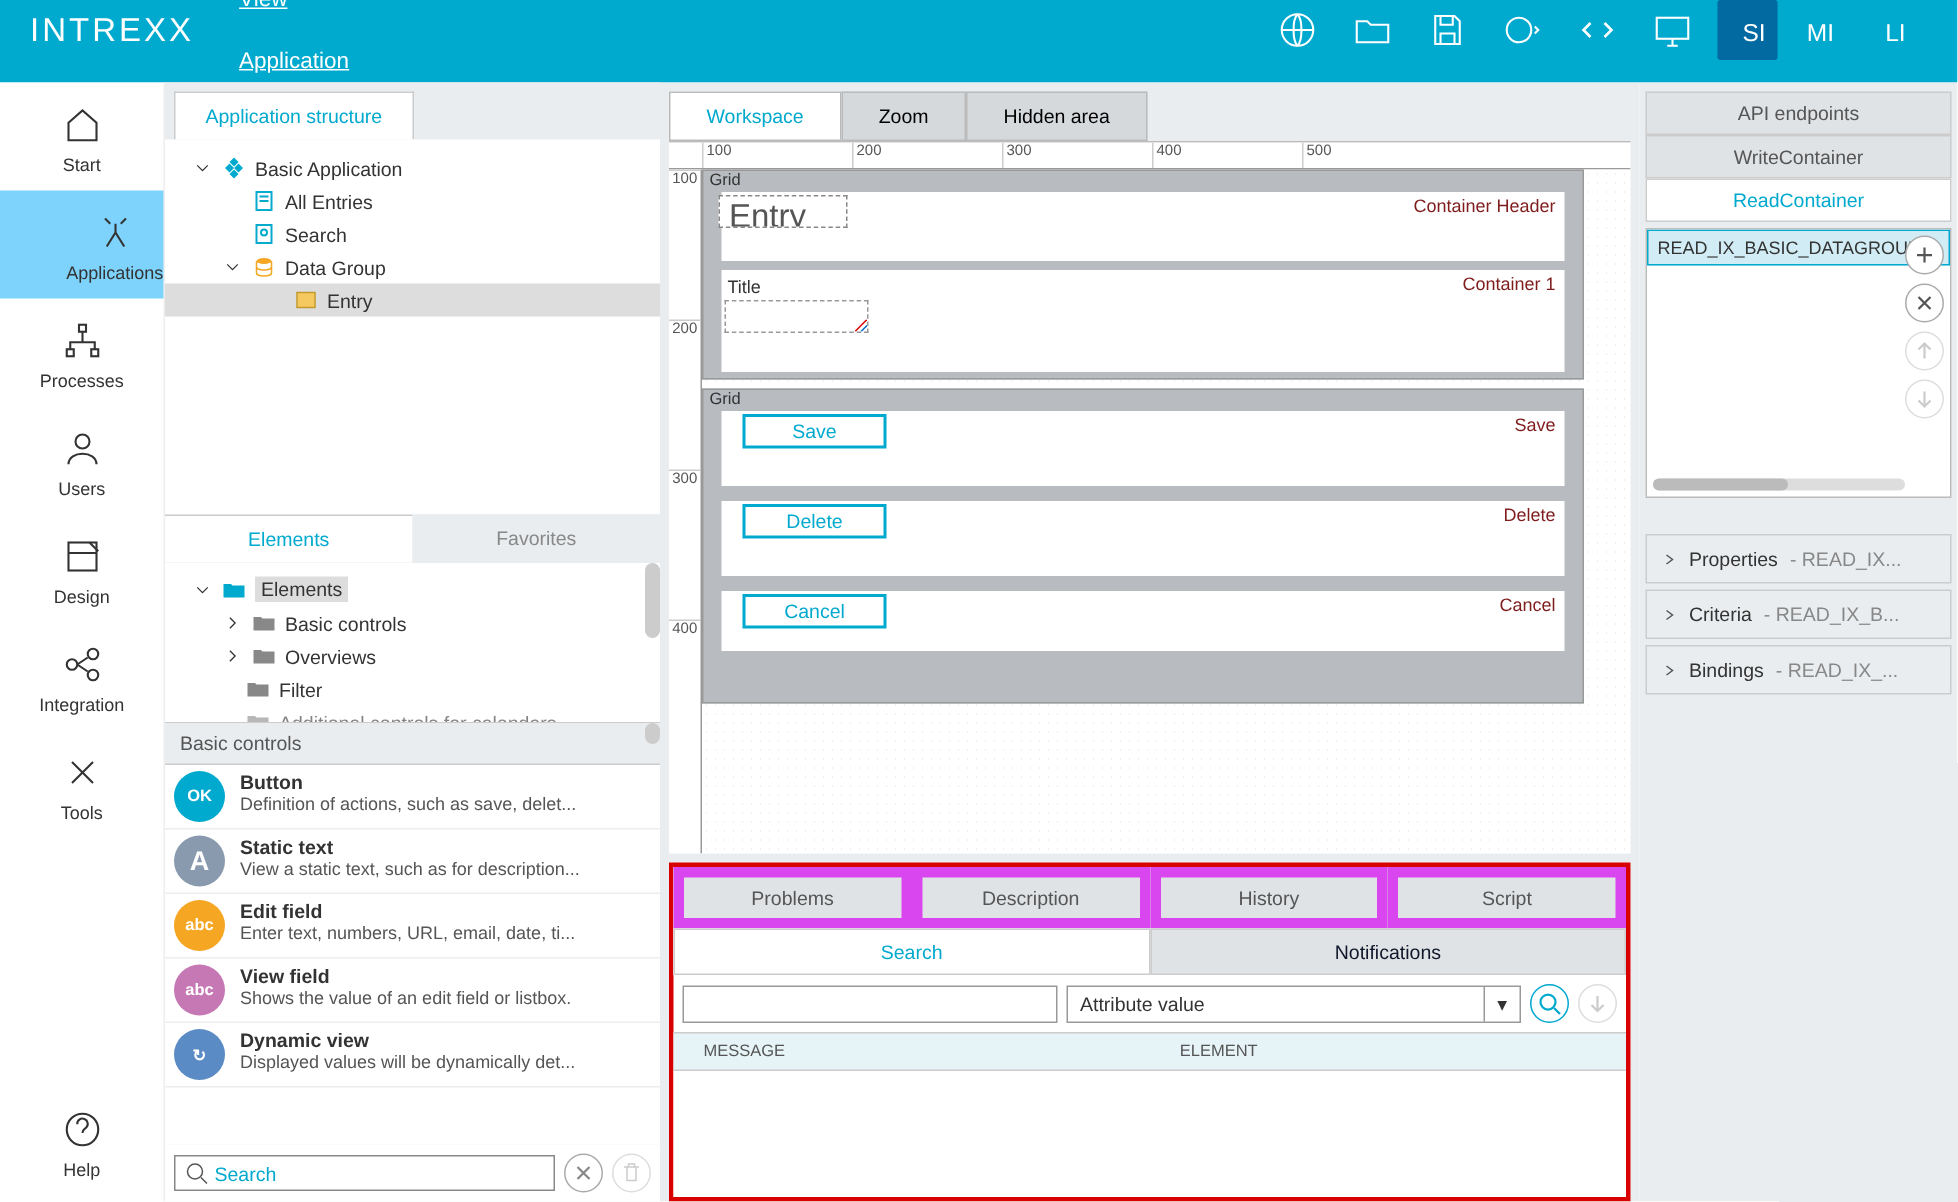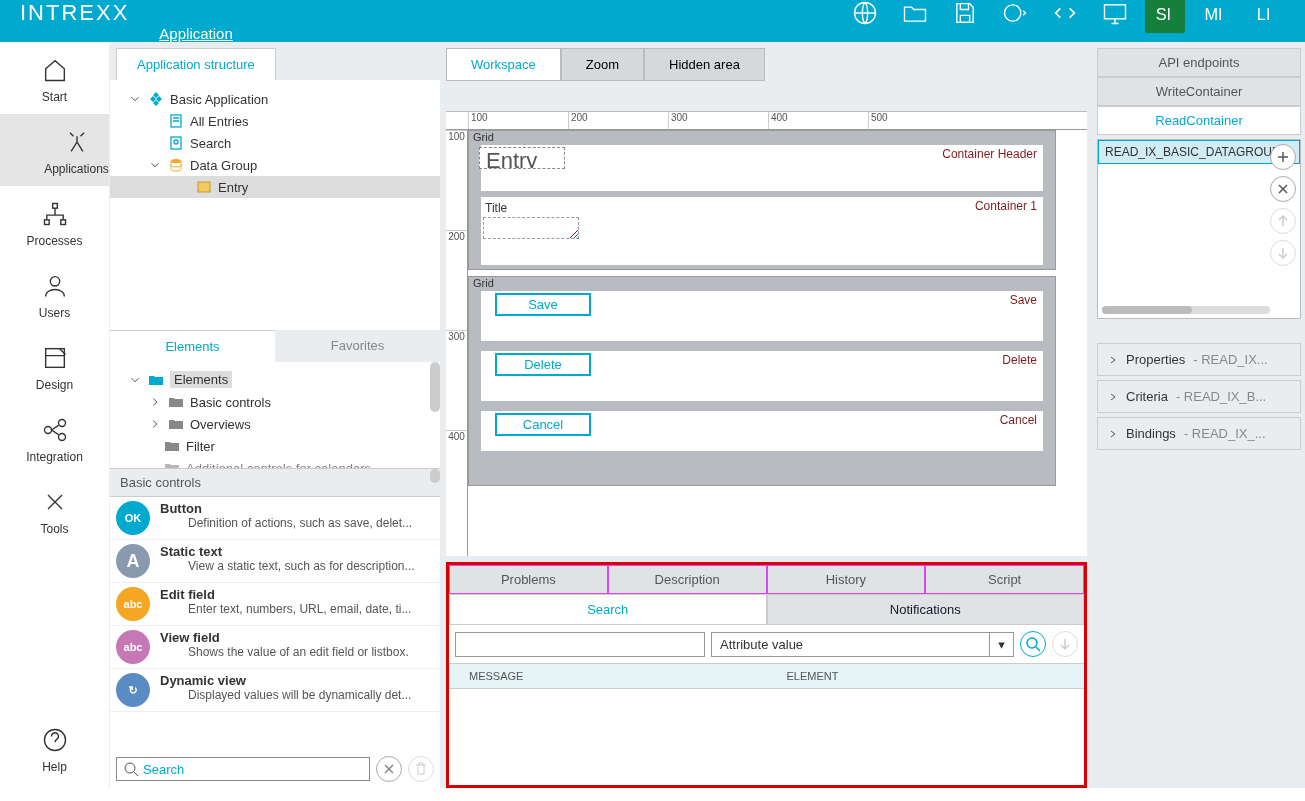--- a/index.html
+++ b/index.html
@@ -1,35 +1,35 @@
 <!DOCTYPE html>
 <html><head>
 <meta charset="utf-8">
 <style>
 * { box-sizing: border-box; margin: 0; padding: 0; font-family: "Segoe UI", Arial, sans-serif; }
 body { width: 1305px; height: 801px; overflow: hidden; background: #fff; font-size: 13px; color: #333; }
 
 
-.topbar { height: 42px; background: #00A9CE; display: flex; align-items: center; padding: 0 20px 16px 20px; color: #fff; }
+.topbar { height: 55px; background: #00A9CE; display: flex; align-items: center; padding: 0 20px 16px 20px; color: #fff; }
 .logo { font-size: 22px; font-weight: 300; letter-spacing: 2px; margin-right: 30px; font-family: Arial; }
 .menu { display: flex; gap: 24px; flex-direction: column; }
 .menu-item { font-size: 15px; cursor: pointer; }
 .menu-item span.ul { text-decoration: underline; }
 .topbar-icons { margin-left: auto; display: flex; gap: 10px; align-items: center; }
 .topbar-icons .ticon { width: 40px; height: 40px; display: flex; align-items: center; justify-content: center; cursor: pointer; border-radius: 2px; }
-.topbar-icons .ticon.active { background: #15803d; }
+.topbar-icons .ticon.active { background: #0369a1; justify-content: flex-end; }
 .topbar-icons svg { stroke: #fff; fill: none; }
 
 
 .main { display: flex; height: 746px; }
 
 
 .leftnav { width: 110px; background: #fff; display: flex; flex-direction: column; border-right: 1px solid #eee; }
 .nav-item { display: flex; flex-direction: column; align-items: center; padding: 14px 0 10px 0; cursor: pointer; font-size: 12px; gap: 6px; }
-.nav-item.active { background: #e5e5e5; padding-left: 44px; }
+.nav-item.active { background: #7dd3fc; padding-left: 44px; }
 .nav-item svg { stroke: #333; fill: none; }
 .nav-item.help { margin-top: auto; margin-bottom: 4px;}
 
 
 .struct { width: 330px; display: flex; flex-direction: column; background: #eaedef; }
 .struct-tabs { background: #eaedef; padding: 6px 6px 0 6px; }
 .tab { display: inline-block; padding: 8px 20px; background: #fff; color: #00A9CE; border: 1px solid #ccc; border-bottom: none; font-size: 13px; }
 .tree { background: #fff; flex: 0 0 250px; padding: 8px 0; overflow: auto; }
 .tree-row { display: flex; align-items: center; gap: 6px; padding: 3px 8px; cursor: pointer; }
 .tree-row.sel { background: #ddd; }
@@ -41,49 +41,49 @@
 .elem-tab.active { background: #fff; color: #00A9CE; border-top: 1px solid #ccc; }
 .elem-tree { background: #fff; height: 106px; overflow: auto; padding: 6px 0; position: relative; }
 .elem-tree .scrollbar { position: absolute; right: 0; top: 0; width: 10px; height: 50px; background: #ccc; border-radius: 5px; }
 .elem-cat-head { background: #eaedef; padding: 6px 10px; font-size: 13px; color: #555; border-top: 1px solid #ccc; border-bottom: 1px solid #ccc; position:relative;}
 .elem-cat-head .scrollbar2{position:absolute;right:0;top:0;width:10px;height:14px;background:#ccc;border-radius:5px;}
 .elem-list { background: #fff; flex: 1; overflow: hidden; }
 .elem-item { display: flex; gap: 10px; padding: 4px 6px; align-items: flex-start; border-bottom: 1px solid #eee; cursor: pointer; }
 .elem-badge { width: 34px; height: 34px; border-radius: 50%; display: flex; align-items: center; justify-content: center; color: #fff; font-size: 11px; font-weight: bold; flex-shrink: 0; }
 .elem-text { flex: 1; overflow: hidden; }
 .elem-title { font-weight: bold; font-size: 13px; }
-.elem-desc { font-size: 12px; color: #555; white-space: nowrap; overflow: hidden; text-overflow: ellipsis; margin-left: 28px; }
+.elem-desc { font-size: 12px; color: #555; white-space: nowrap; overflow: hidden; text-overflow: ellipsis; }
 .search-row { padding: 6px; background: #fff; display: flex; gap: 6px; align-items: center; }
 .search-box { flex: 1; display: flex; align-items: center; border: 1px solid #888; padding: 3px 6px; gap: 4px; }
 .search-box input { border: none; outline: none; flex: 1; font-size: 13px; color: #00A9CE; }
 .search-box input::placeholder { color: #00A9CE; }
 .circle-btn { width: 26px; height: 26px; border: 1px solid #aaa; border-radius: 50%; display: flex; align-items: center; justify-content: center; cursor: pointer; }
 
 
 .canvas-col { flex: 1; display: flex; flex-direction: column; background: #eaedef; padding: 6px 6px 0 6px; }
 .canvas-tabs { display: flex; }
 .ctab { padding: 8px 24px; background: #d6d9dc; color: #000000; border: 1px solid #bbb; cursor: pointer; }
 .ctab.active { background: #fff; color: #00A9CE; }
-.workspace { flex: 1; background: #fff; position: relative; overflow: hidden; border-top: 1px solid #bbb; margin-top: 30px; }
+.workspace { flex: 1; background: #fff; position: relative; overflow: hidden; border-top: 1px solid #bbb; }
 .ruler-h { height: 18px; background: #fff; border-bottom: 1px solid #999; display: flex; font-size: 10px; color: #555; padding-left:22px; }
 .ruler-h span { width: 100px; display: inline-block; text-align:left; border-left:1px solid #ccc;padding-left:2px;}
 .ruler-v { width: 22px; position: absolute; left: 0; top: 18px; bottom: 0; background: #fff; border-right: 1px solid #999; display:flex;flex-direction:column; font-size:10px; color:#555;}
 .ruler-v span { height: 100px; border-top:1px solid #ccc; writing-mode: horizontal-tb; text-align:center; }
 .canvas-inner { position: absolute; left: 22px; top: 18px; right: 0; bottom: 0; background: #fff; background-image: radial-gradient(#ddd 0.5px, transparent 0.5px); background-size: 6px 6px; }
 .grid-box { background: #b8bcc0; border: 1px solid #999; position: absolute; }
 .grid-label { font-size: 11px; color: #333; }
 .hdr-entry { position: absolute; background: #fff; border: 1px dashed #888; font-size: 22px; color: #555; padding: 0 6px; }
 .container-row { background: #fff; height: 40px; position: relative; margin: 0 6px;}
 .container-row .cl { position:absolute; right: 6px; top: 2px; font-size: 12px; color: #7f1d1d; }
 .field-outline { border: 1px dashed #999; position: absolute; background:#fff; }
 .action-btn { border: 2px solid #00A9CE; color: #00A9CE; text-align: center; padding: 2px 0; font-size: 13px; background:#fff; position:absolute; width:96px; }
 
 .bottom-panel { border: 3px solid #D80000; margin-top: 6px; background: #fff; height: 226px; display:flex; flex-direction:column;}
 .bp-tabs { display: flex; background: #eaedef; }
-.bp-tab { flex: 1; text-align: center; padding: 6px 0; color: #555; border: 1px solid #d946ef; background: #e0e3e5; cursor: pointer; }
+.bp-tab { flex: 1; text-align: center; padding: 6px 0; color: #555; border: 7px solid #d946ef; background: #e0e3e5; cursor: pointer; }
 .bp-tabs2 { display: flex; background: #eaedef; }
 .bp-tab2 { flex: 1; text-align: center; padding: 7px 0; color: #0f172a; border: 1px solid #ccc; background: #e0e3e5; cursor: pointer; }
 .bp-tab2.active { background: #fff; color: #00A9CE; }
 .bp-search-row { display: flex; gap: 6px; padding: 6px; align-items:center;}
 .bp-search-row input.q { flex: 0 0 250px; border: 1px solid #999; padding: 4px; }
 .bp-select { flex:1; display:flex; border: 1px solid #999; }
 .bp-select .sval { flex: 1; padding: 4px 8px; }
 .bp-select .sarrow { width: 24px; border-left: 1px solid #999; display:flex;align-items:center;justify-content:center; }
 .bp-head { display: flex; background: #e6f3f7; border-top:1px solid #ccc;border-bottom:1px solid #ccc; }
 .bp-head > div { flex: 1; padding: 6px 20px; font-size: 11px; color: #555; }

